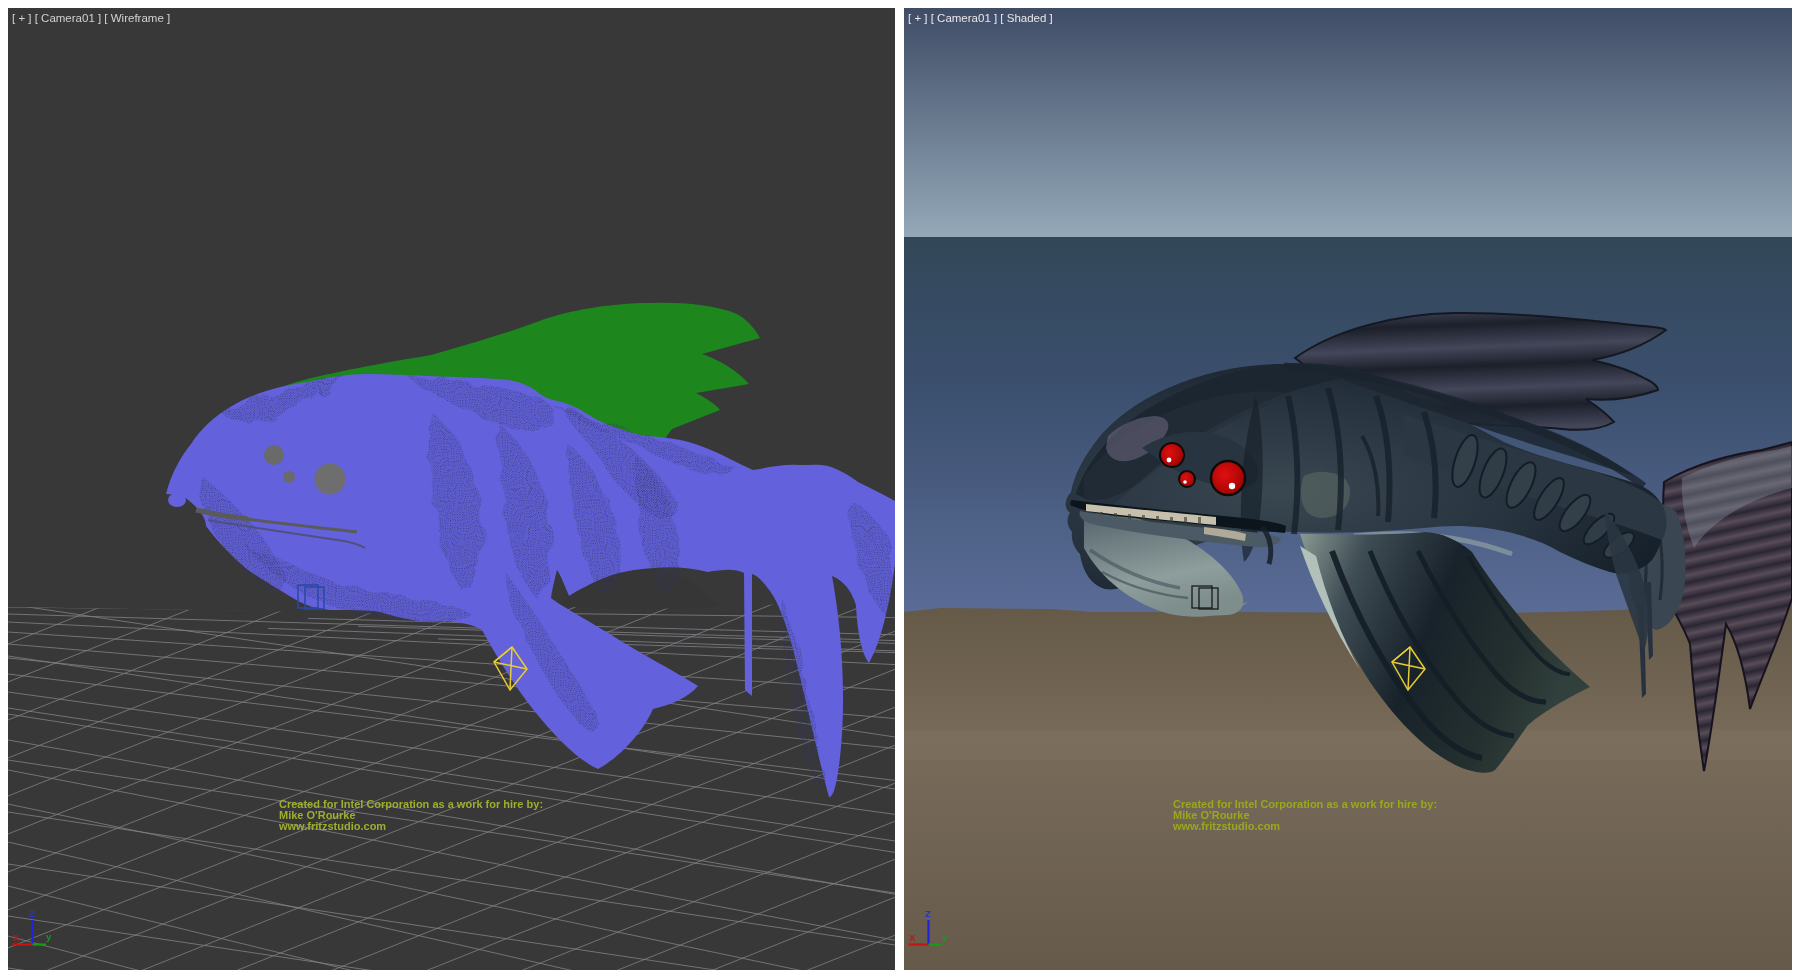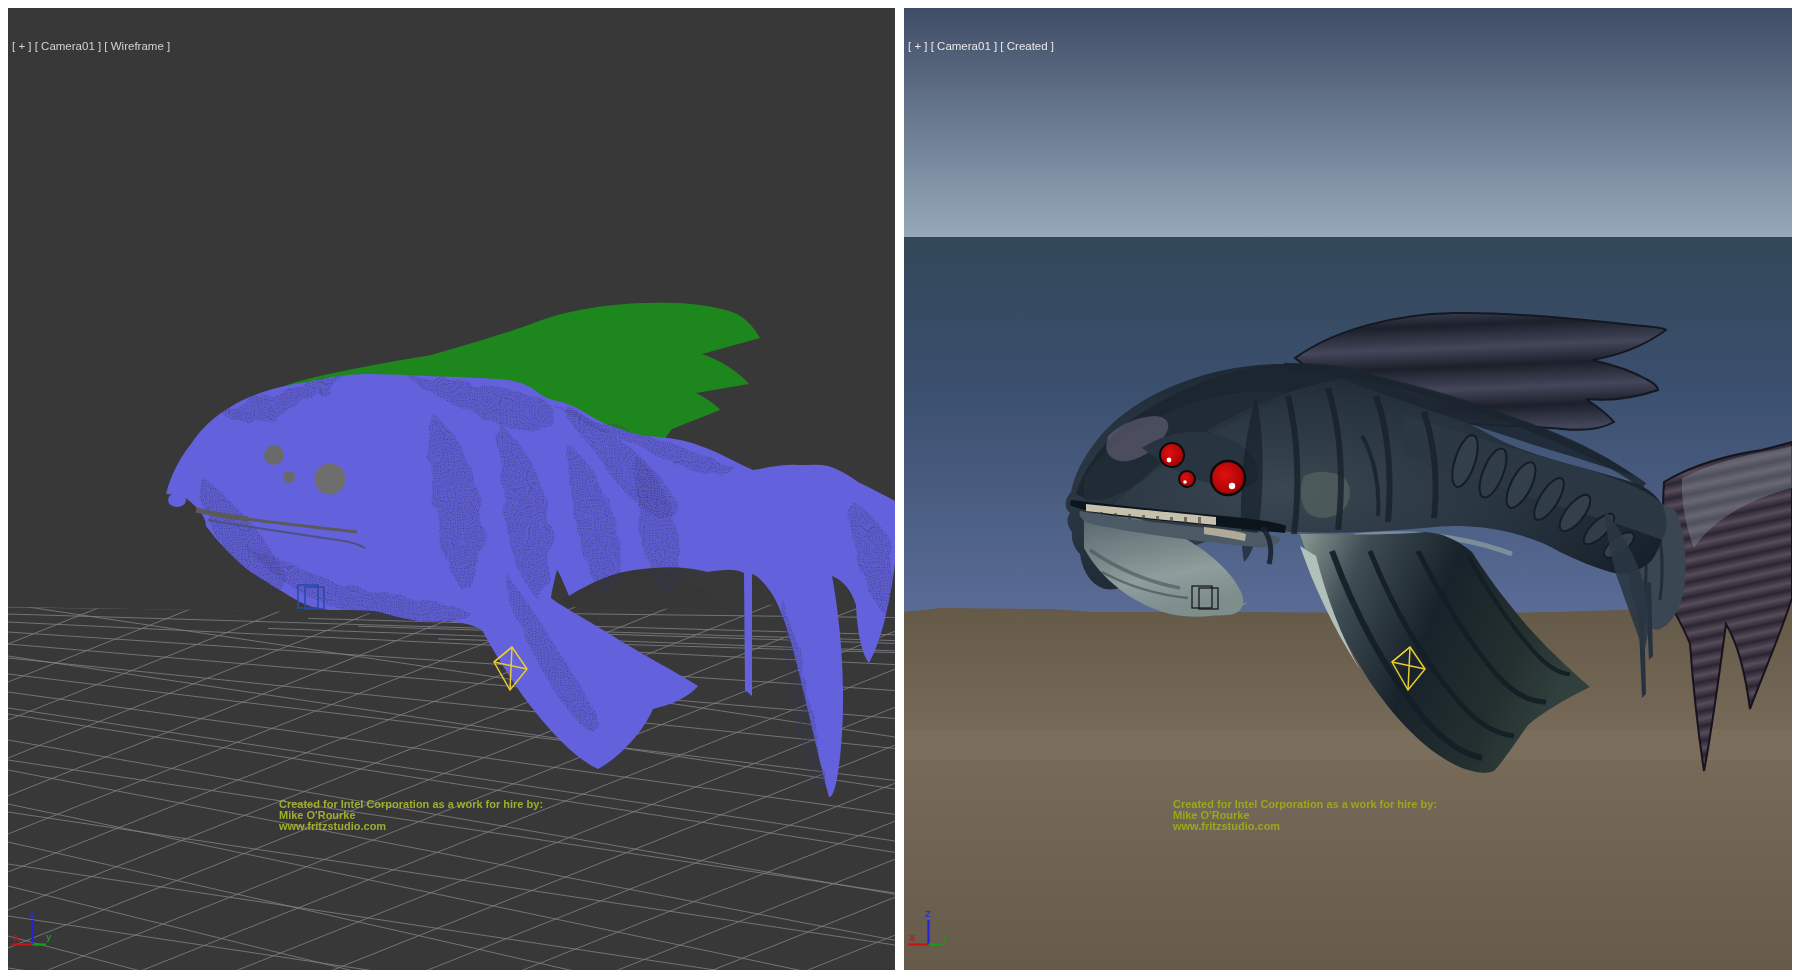--- a/index.html
+++ b/index.html
@@ -1,20 +1,20 @@
 <!DOCTYPE html>
 <html><head>
 <meta charset="utf-8">
 <style>
 html,body{margin:0;padding:0;background:#ffffff;width:1800px;height:978px;overflow:hidden;}
 *{box-sizing:border-box;}
 .vp{position:absolute;top:8px;height:962px;overflow:hidden;}
 #vpL{left:8px;width:887px;background:#383838;}
 #vpR{left:904px;width:888px;}
-.lbl{position:absolute;left:4px;top:4px;font-family:"Liberation Sans",sans-serif;font-size:11.5px;letter-spacing:0;margin-top:28px;}
+.lbl{position:absolute;left:4px;top:4px;font-family:"Liberation Sans",sans-serif;font-size:11.5px;letter-spacing:0;}
 svg{position:absolute;left:0;top:0;}
 </style>
 </head>
 <body>
 <div class="vp" id="vpL">
 <svg width="887" height="962" viewBox="0 0 887 962">
 <defs>
 <pattern id="st" width="2.6" height="2.6" patternUnits="userSpaceOnUse">
 <rect x="0" y="0" width="1.1" height="1.1" fill="#30305e"></rect>
 <rect x="1.4" y="1.4" width="0.8" height="0.8" fill="#3a3a68"></rect>
@@ -285,14 +285,14 @@
 <line x1="24.5" y1="937" x2="24.5" y2="912" stroke="#2222dd"></line>
 <line x1="24.5" y1="936.5" x2="4.5" y2="936.5" stroke="#cc1111"></line>
 <line x1="24.5" y1="936.5" x2="38" y2="936.5" stroke="#10a010"></line>
 </g>
 <g font-family="Liberation Sans,sans-serif" font-size="9.5" font-weight="bold">
 <text x="21" y="909" fill="#2233dd">Z</text>
 <text x="5" y="933" fill="#cc1111">X</text>
 <text x="38" y="932" fill="#10a010">y</text>
 </g>
 </svg>
-<div class="lbl" style="color:#e8e8ea">[ + ] [ Camera01 ] [ Created ]</div>
+<div class="lbl" style="color:#e8e8ea">[ + ] [ Camera01 ] [ Shaded ]</div>
 </div>
 
 </body></html>

